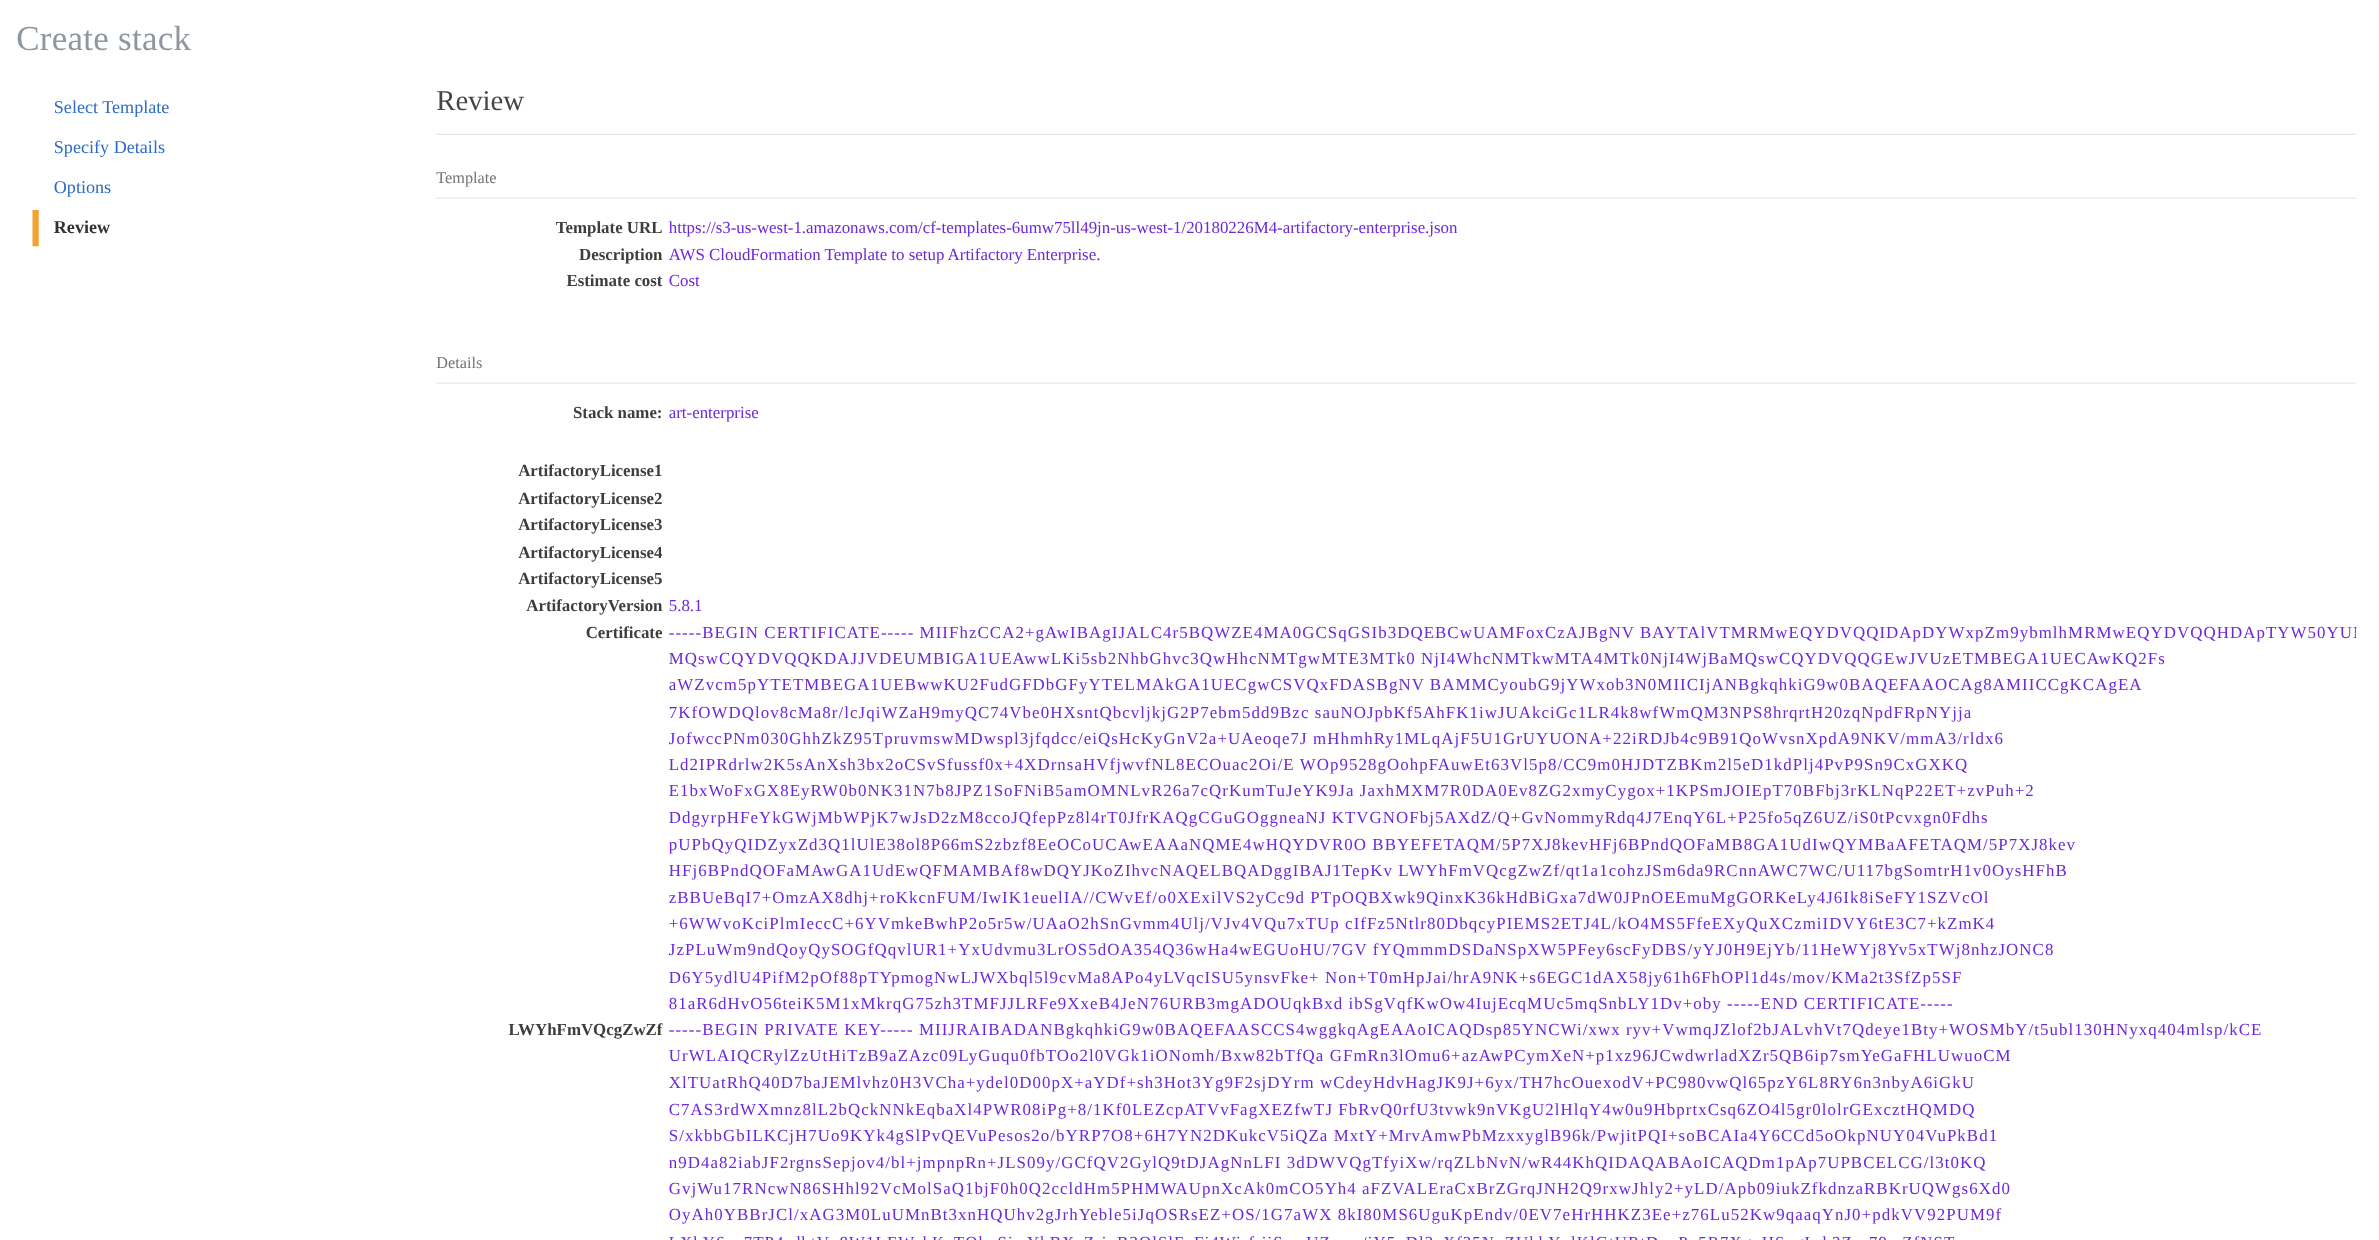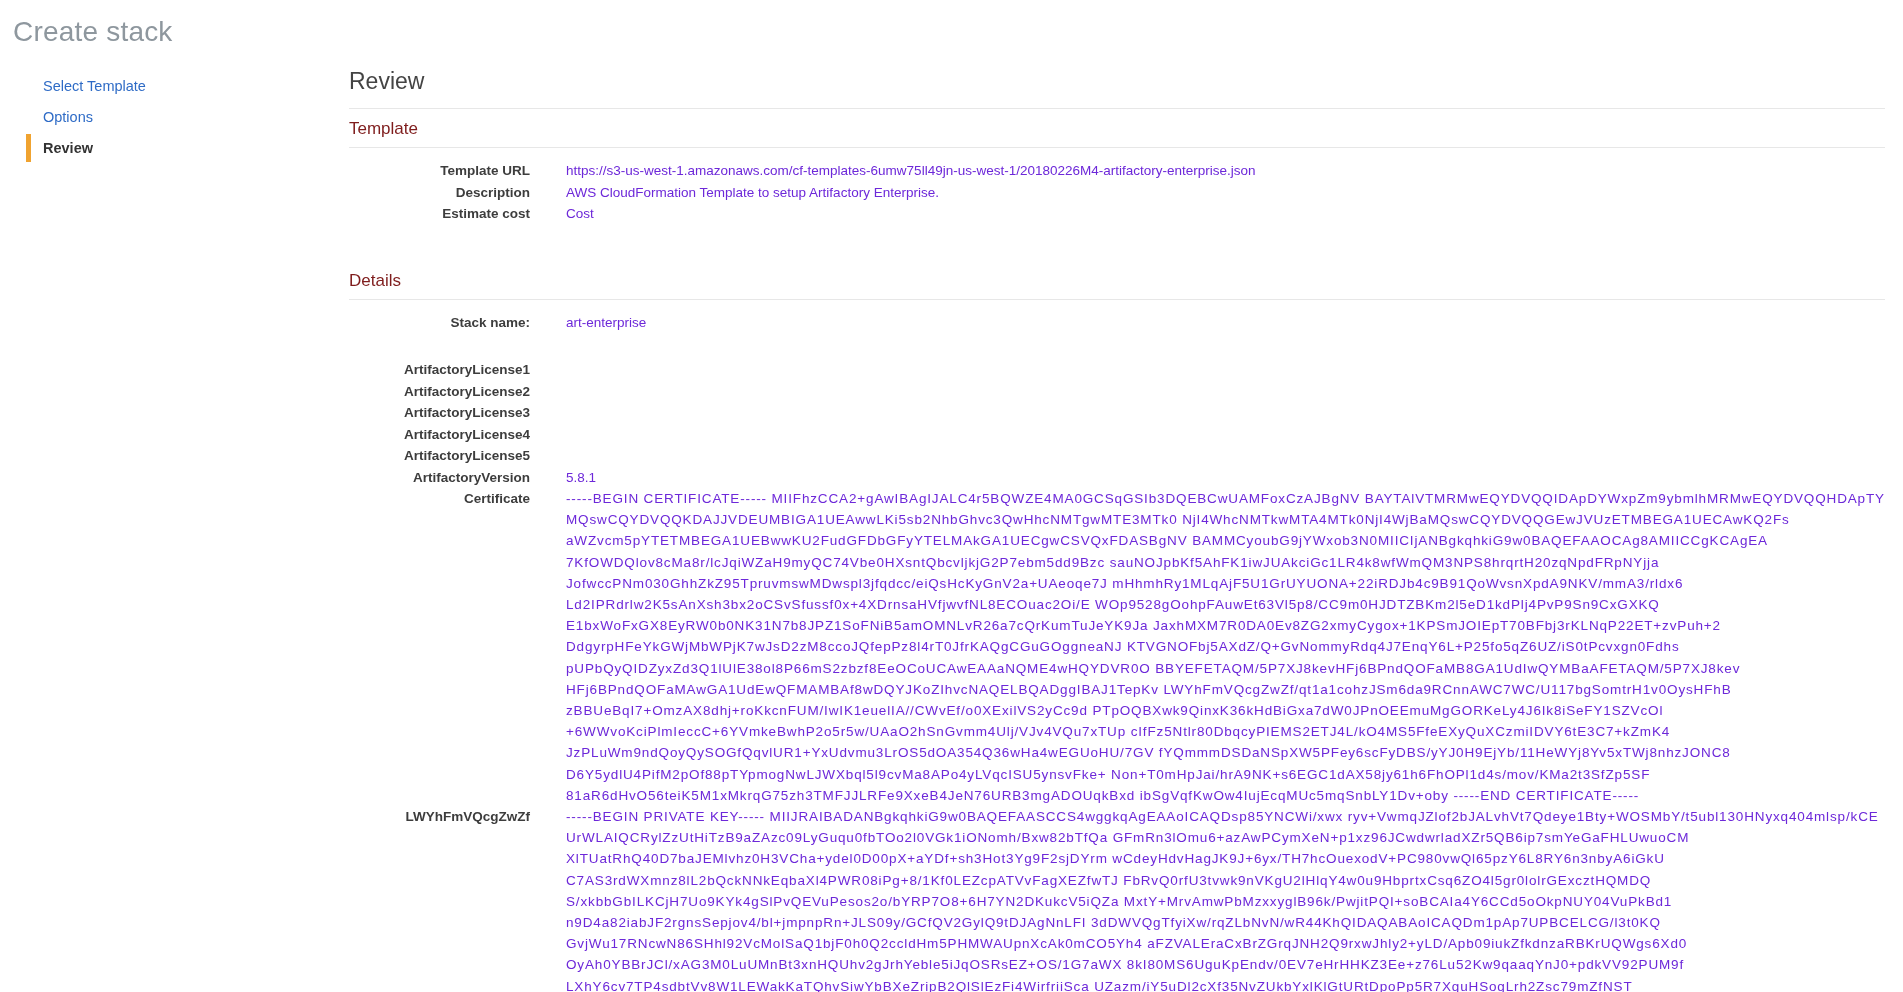--- a/index.html
+++ b/index.html
@@ -2,21 +2,21 @@
 <html><head>
 <meta charset="utf-8">
 <style>
   * { margin: 0; padding: 0; box-sizing: border-box; }
   html, body { background: #ffffff; }
   body {
     width: 1903px; height: 992px; overflow: hidden;
     font-family: "Liberation Sans", "DejaVu Sans", sans-serif;
     color: #444;
   }
-  .page { width: 1903px; height: 992px; overflow: hidden; }
+  .page { width: 1903px; height: 992px; overflow: hidden; font-family: Liberation Serif, serif; }
 
   .page-title {
     font-size: 28px; font-weight: 400; color: #8e979e;
     padding: 16px 0 0 13px; letter-spacing: 0.2px;
   }
 
   .layout { display: flex; align-items: flex-start; }
 
   
   .sidebar { width: 333px; flex: 0 0 333px; padding: 24px 0 0 10px; margin-left: 16px; }
@@ -25,25 +25,25 @@
     border-left: 5px solid transparent;
     padding: 6px 0 6px 12px; margin-bottom: 3px;
   }
   .step.active { border-left-color: #f0a330; color: #333; font-weight: bold; cursor: default; }
 
   
   .content { flex: 1 1 auto; padding: 20px 18px 0 0; min-width: 0; }
   .h-review { font-size: 23px; font-weight: 400; color: #444; }
   hr.rule { border: none; border-top: 1px solid #e7e7e7; margin: 13px 0 0 0; }
 
-  .section-heading { font-size: 17px; font-weight: 400; color: #7f1d1d; margin-top: 10px; }
+  .section-heading { font-size: 13px; font-weight: 400; color: #737373; margin-top: 26px; }
   .section-heading + hr.rule { margin-top: 8px; }
 
   .rows { margin-top: 12px; }
-  .row { display: grid; grid-template-columns: 181px 1fr; column-gap: 36px; line-height: 21.5px; }
+  .row { display: grid; grid-template-columns: 181px 1fr; column-gap: 5px; line-height: 21.5px; }
   .row .label { text-align: right; font-weight: bold; color: #3d3d3d; font-size: 13.5px; }
   .row .value { font-size: 13.5px; color: #6d28d9; }
   .row .value.link, a.link { color: #6d28d9; text-decoration: none; cursor: pointer; }
   .row.gap-after { margin-bottom: 26px; }
   .row.v-top .label { align-self: start; }
 
   .mono-wrap {
     white-space: pre;
     font-size: 13.5px; color: #555; letter-spacing: 0.85px;
     line-height: 21.2px;
@@ -54,20 +54,21 @@
 <body>
 
 <div class="page">
 
   <div class="page-title">Create stack</div>
 
   <div class="layout">
 
     <nav class="sidebar">
       <div class="step">Select Template</div>
+      <div class="step">Specify Details</div>
       <div class="step">Options</div>
       <div class="step active">Review</div>
     </nav>
 
     <main class="content">
 
       <h1 class="h-review">Review</h1>
       <hr class="rule">
 
       <section>

